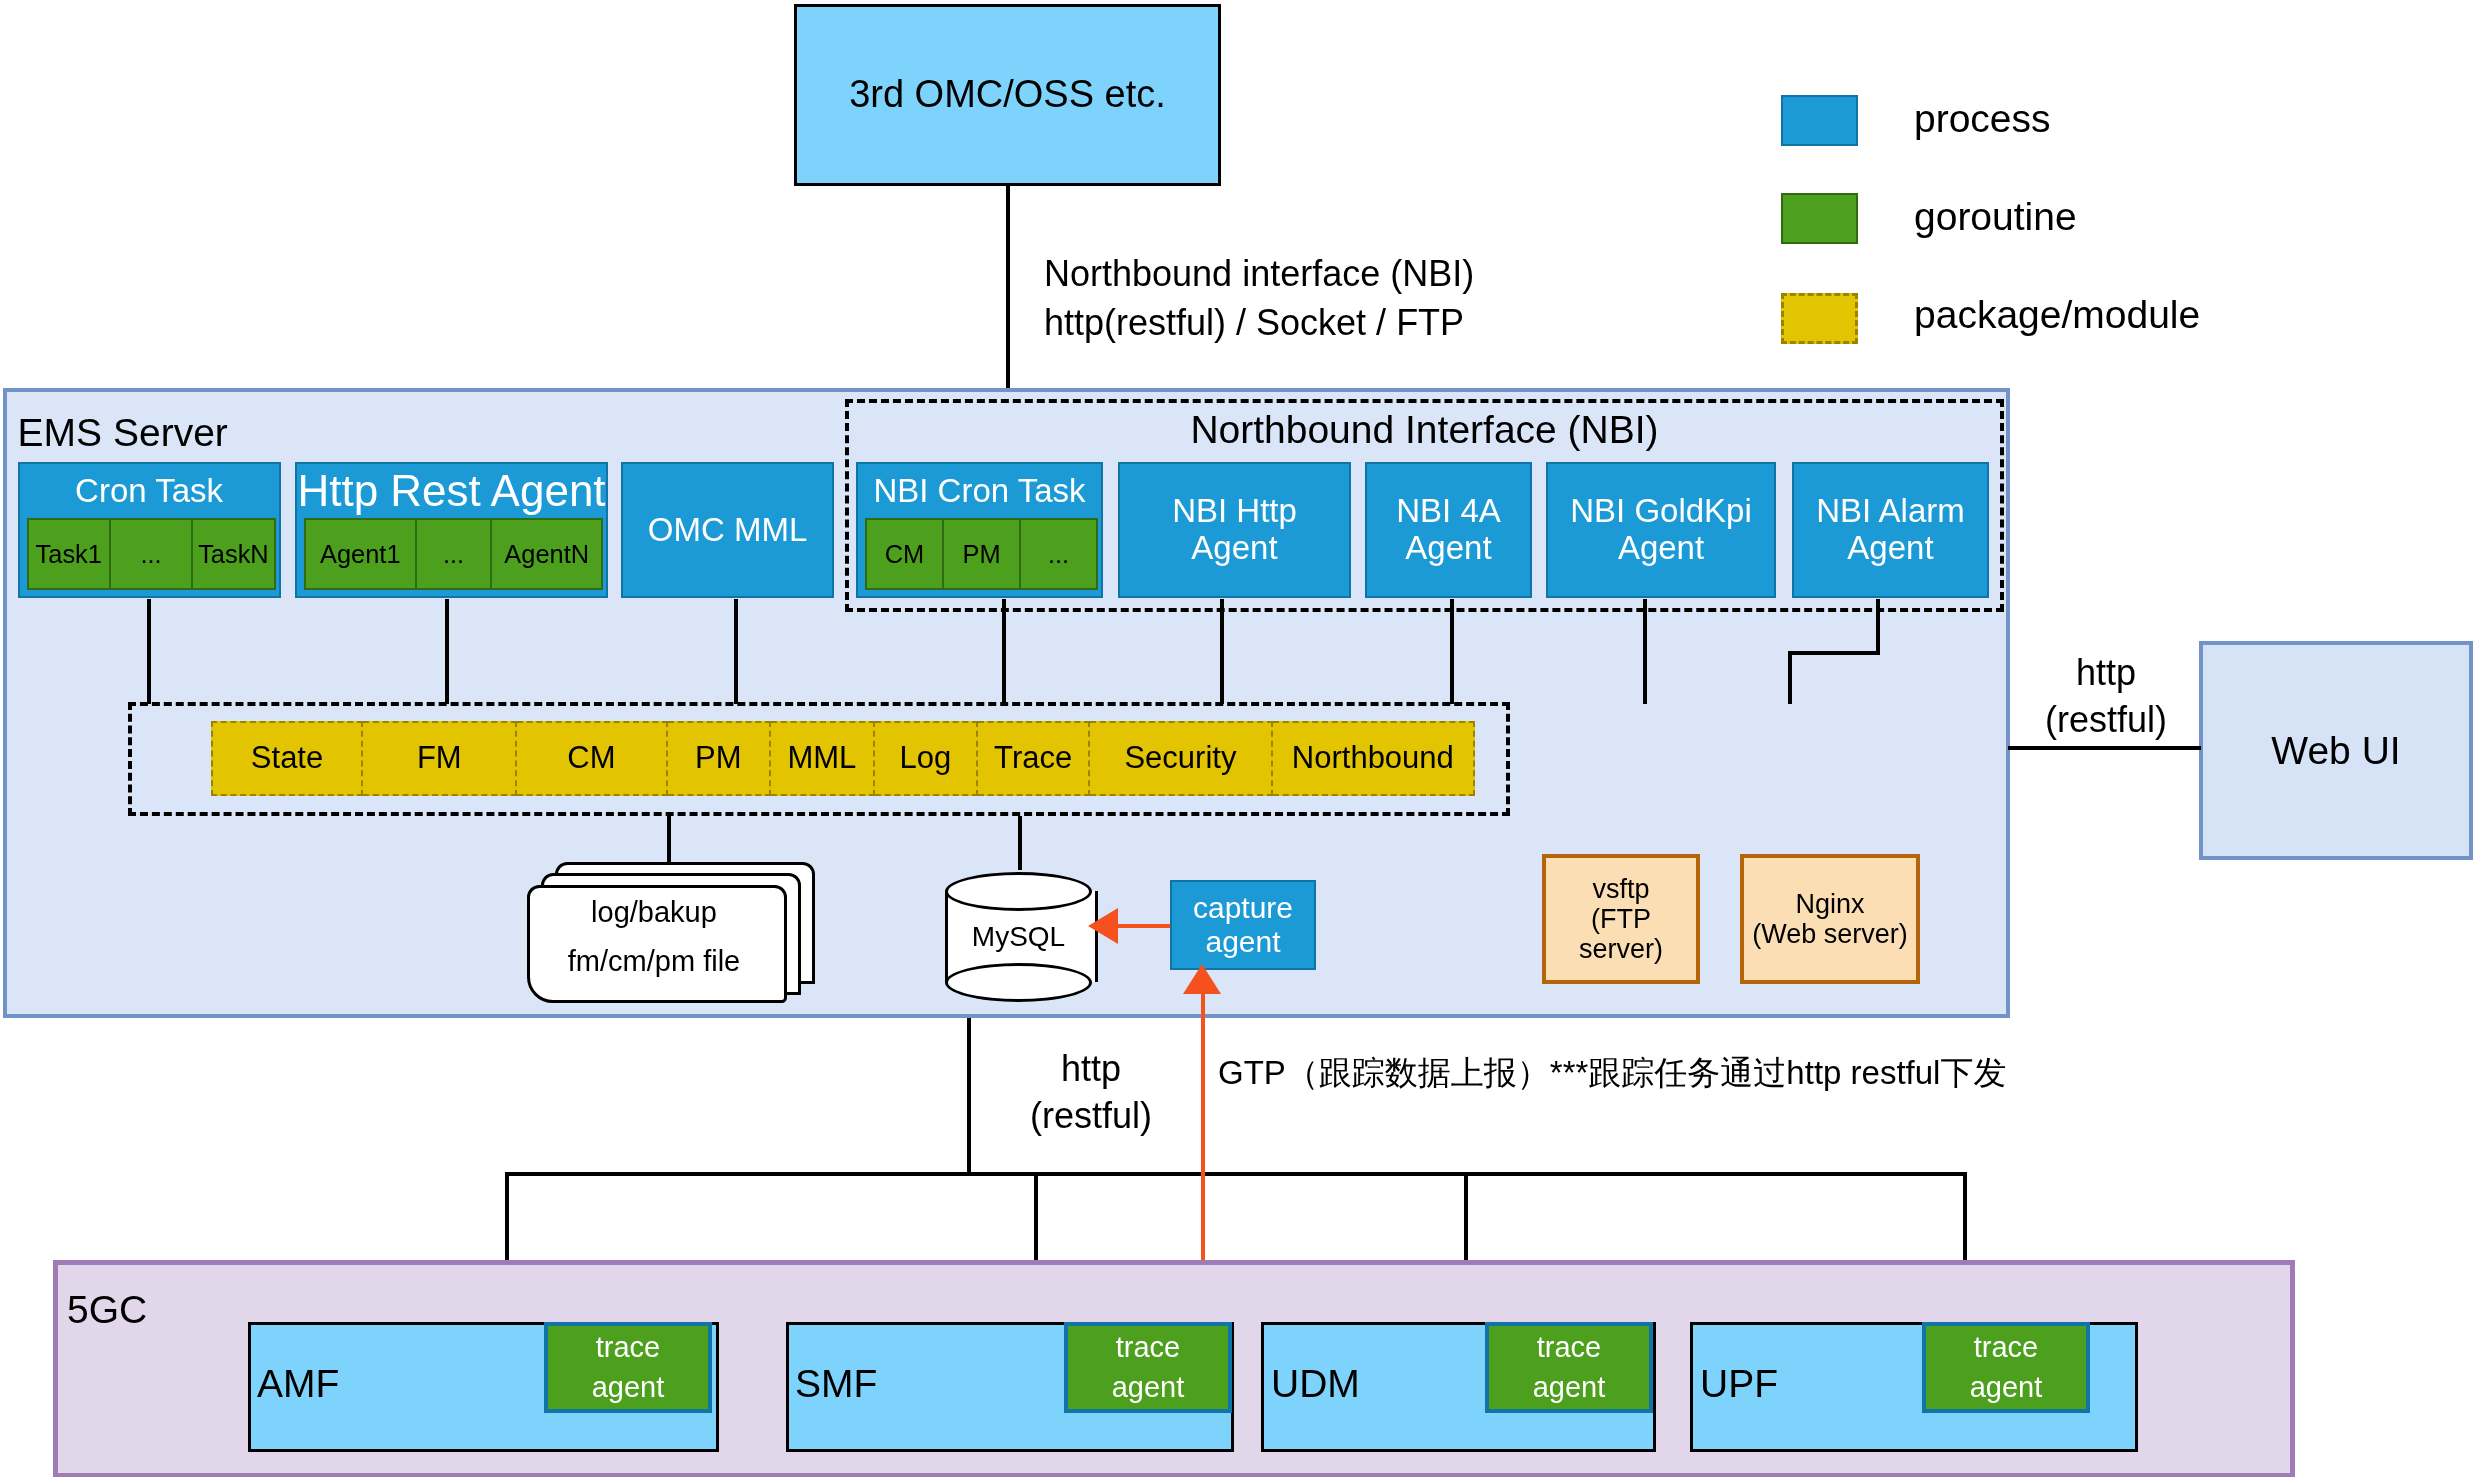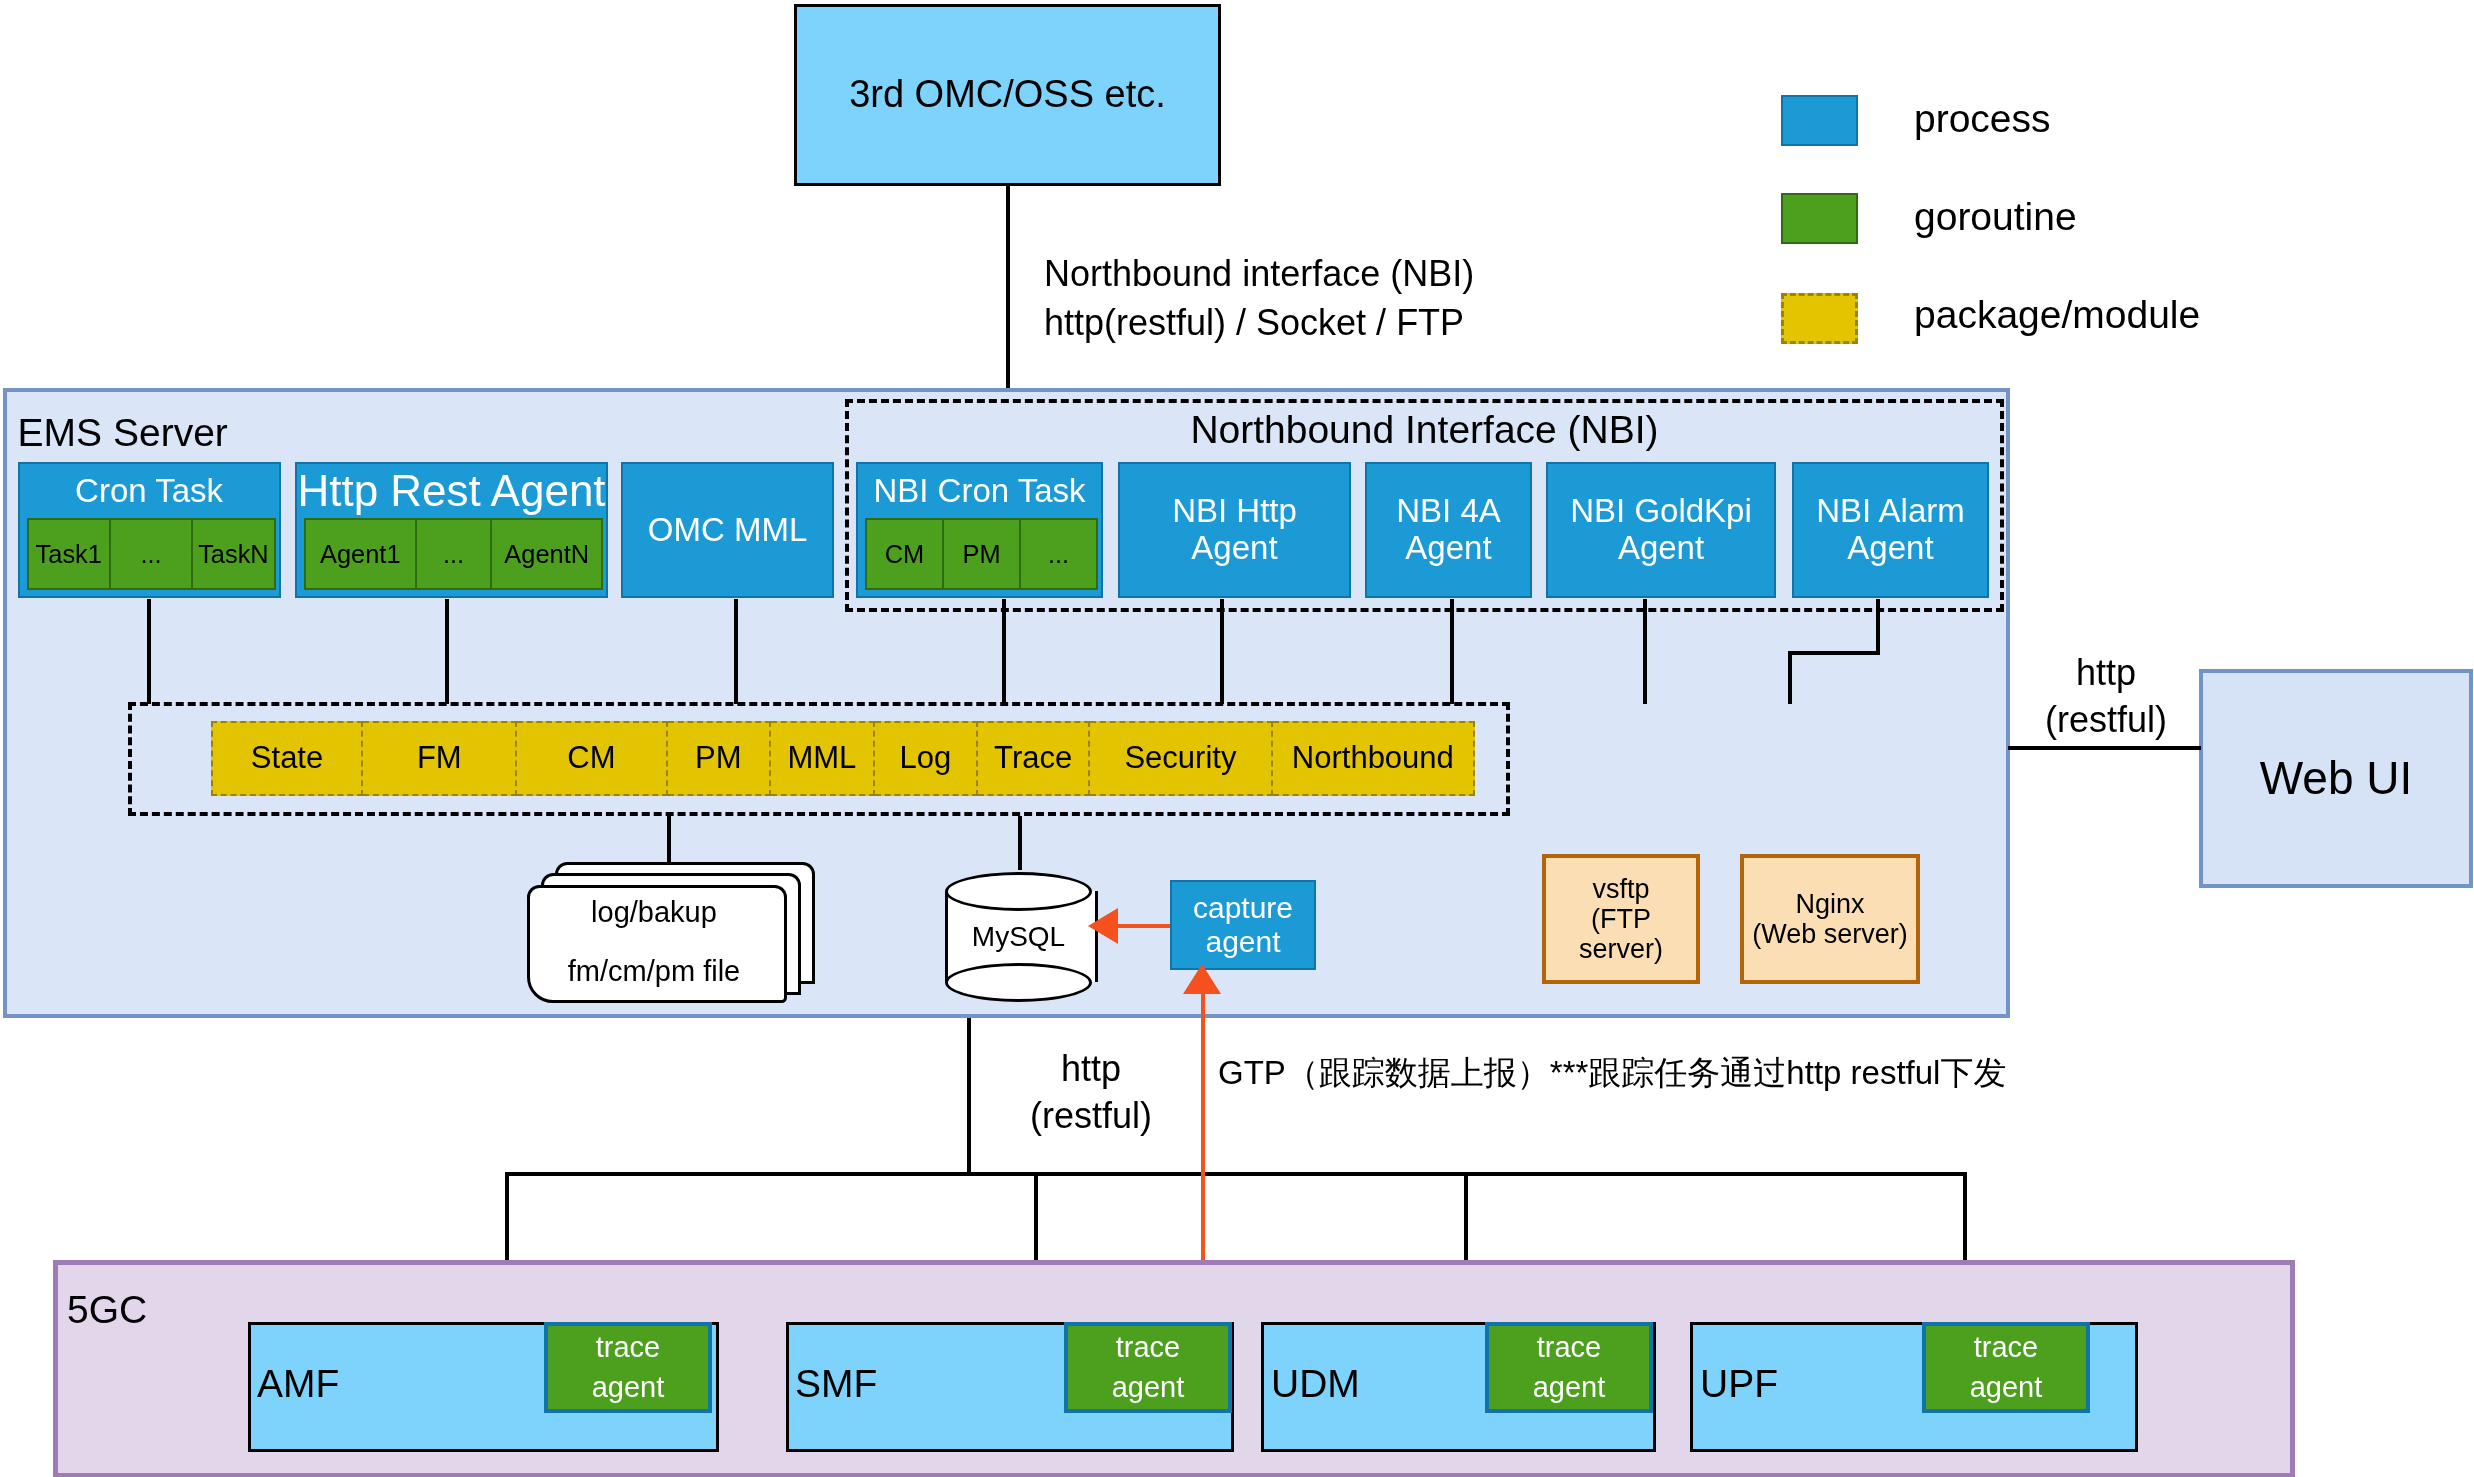--- a/index.html
+++ b/index.html
@@ -156,21 +156,21 @@
   </div>
 
   <div class="abs vl" style="left:667px;top:816px;height:53px;"></div>
   <div class="abs vl" style="left:1018px;top:816px;height:54px;"></div>
 
   <div class="docstack" style="left:527px;top:862px;width:298px;height:132px;">
     <div class="sheet" style="left:28px;top:0;width:254px;height:116px;"></div>
     <div class="sheet" style="left:14px;top:10.5px;width:254px;height:116px;"></div>
     <div class="sheet" style="left:0;top:23px;width:254px;height:112px;border-radius:12.3px 12.3px 5.3px 26px;"></div>
     <div class="abs ctr" style="left:0;top:33px;width:254px;height:35px;font-size:29px;">log/bakup</div>
-    <div class="abs ctr" style="left:0;top:92px;width:254px;height:35px;font-size:29px;">fm/cm/pm file</div>
+    <div class="abs ctr" style="left:0;top:82px;width:254px;height:35px;font-size:29px;">fm/cm/pm file</div>
   </div>
 
   <div class="cyl" style="left:945px;top:872px;width:147px;height:130px;">
     <div class="body"></div>
     <div class="bot"></div>
     <div class="top"></div>
     <div class="txt" style="font-size:28px;">MySQL</div>
   </div>
 
   <div class="abs ohl" style="left:1115px;top:924px;width:63px;"></div>
@@ -183,21 +183,21 @@
 
   <div class="abs tan ctr" style="left:1542px;top:854px;width:158px;height:130px;flex-direction:column;font-size:27px;">
     <span>vsftp</span>
     <span>(FTP server)</span>
   </div>
   <div class="abs tan ctr" style="left:1740px;top:854px;width:180px;height:130px;flex-direction:column;font-size:27px;text-align:right;">
     <span>Nginx</span>
     <span>(Web server)</span>
   </div>
 
-  <div class="abs panel-webui ctr" style="left:2199px;top:641px;width:274px;height:219px;font-size:46px;margin-top:28px;">
+  <div class="abs panel-webui ctr" style="left:2199px;top:641px;width:274px;height:219px;font-size:39px;">
     <span>Web UI</span>
   </div>
   <div class="abs hl" style="left:2008px;top:746px;width:193px;height:3.5px;"></div>
   <div class="abs lbl ctr" style="left:2018px;top:648px;width:176px;height:97px;font-size:36px;flex-direction:column;white-space:pre-line;line-height:1.3;">http
 (restful)</div>
 
   <div class="abs vl" style="left:967px;top:1018px;height:156px;"></div>
 
   <div class="abs hl" style="left:505px;top:1172px;width:1461px;"></div>
 

